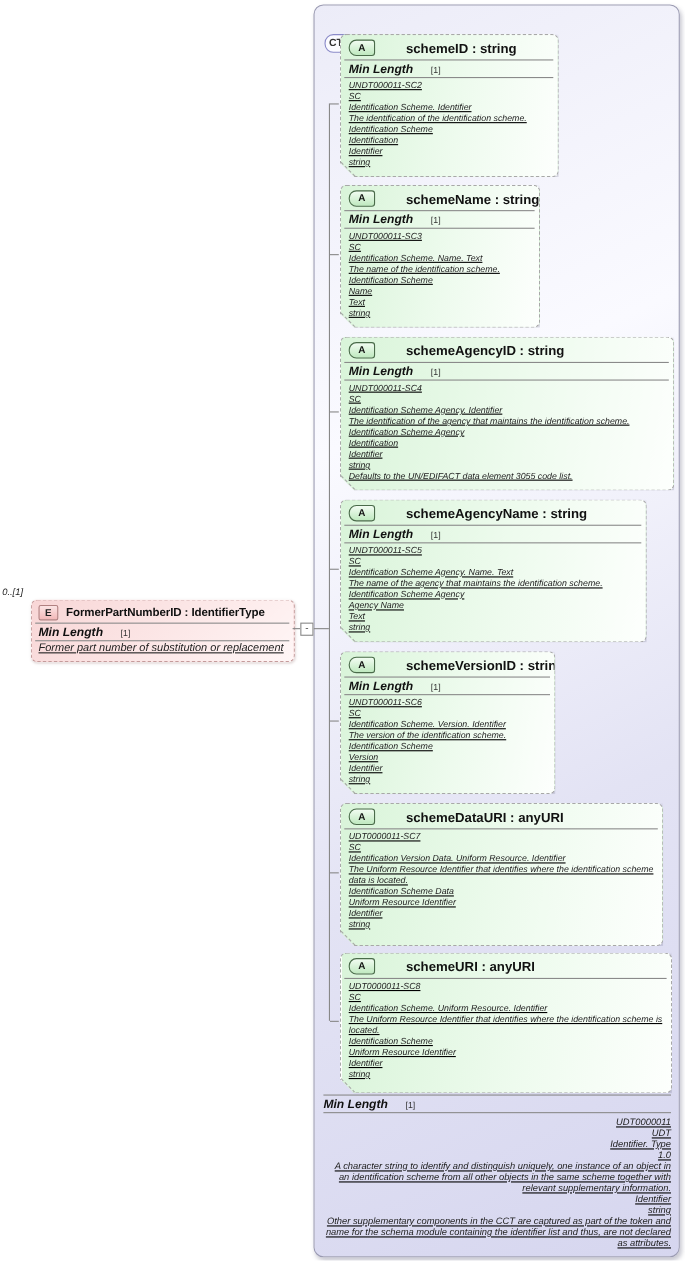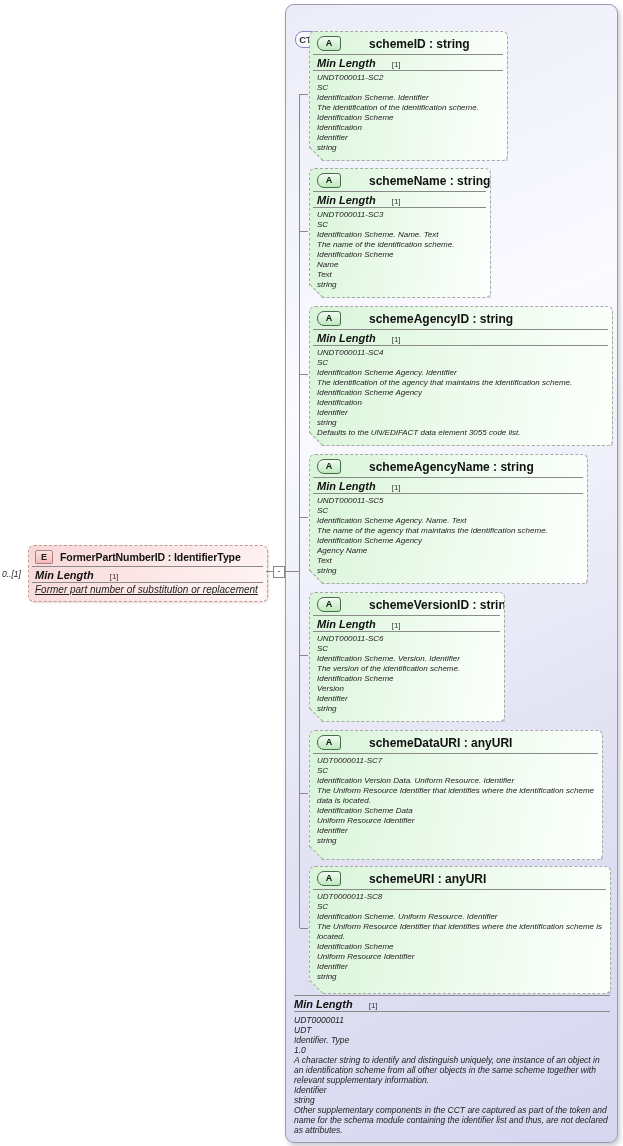--- a/index.html
+++ b/index.html
@@ -51,48 +51,48 @@
     flex:0 0 auto;width:22px;height:13px;border:1px solid #4a6b4a;border-radius:7px 3px 3px 7px;
     background:linear-gradient(#f2fcf2,#bfe9bf);
     font-size:9px;line-height:13px;font-weight:bold;color:#111;text-align:center;
   }
   .attr-title{font-size:12px;font-weight:bold;color:#111;white-space:nowrap;margin-left:19px;}
 
   .sep{height:0;border-top:1px solid #8a8a8a;margin:0 4px 0 3px;}
   .facet-row{display:flex;align-items:baseline;gap:16px;padding:2px 7px 1px;}
   .facet-label{font-size:11px;font-weight:bold;font-style:italic;color:#111;}
   .facet-value{font-size:8px;color:#333;}
-  .facts{padding:2px 4px 0 7px;}
+  .facts{padding:2px 4px 0 7px;text-decoration:underline;}
   .fact-line{font-size:8px;line-height:10px;font-style:italic;color:#222;}
 
   
   .ct-footer{position:absolute;left:8px;top:990px;width:316px;}
   .ct-footer .sep{margin:0;}
   .ct-footer .facet-row{padding:2px 0 1px;}
-  .ct-footer .facts{padding:3px 0 0;}
+  .ct-footer .facts{padding:3px 0 0;text-align:right;}
   .ct-footer .fact-line{font-size:8.5px;}
 
   
   .el-box{
     position:absolute;left:28px;top:545px;width:238px;height:55px;
     border:1px dashed #c49b9b;border-radius:6px;
     background:linear-gradient(135deg,#f8d6d6 0%,var(--element-fill,#fbe3e3) 40%,#fff6f6 100%);
     box-shadow:1px 1px 2px rgba(150,120,120,.25);
   }
   .el-header{display:flex;align-items:center;gap:7px;padding:4px 6px 2px;}
   .e-icon{
     flex:0 0 auto;width:16px;height:12px;border:1px solid #b08080;border-radius:2px;
     background:linear-gradient(#fbe4e4,#f3b8b8);
     font-size:9px;line-height:12px;font-weight:bold;color:#222;text-align:center;
   }
   .el-title{font-size:10.5px;font-weight:bold;color:#111;white-space:nowrap;letter-spacing:-.1px;}
   .el-box .facet-row{padding:2px 6px 1px;}
   .el-annotation{padding:2px 6px 0;font-size:10px;line-height:10px;font-style:italic;color:#222;text-decoration:underline;}
 
-  .cardinality{position:absolute;left:2px;top:569px;font-size:8.5px;font-style:italic;color:#222;}
+  .cardinality{position:absolute;left:2px;top:533px;font-size:8.5px;font-style:italic;color:#222;}
 
   
   .conn-h{position:absolute;height:0;border-top:1px solid var(--connector,#888);z-index:3;}
   .conn-v{position:absolute;width:0;border-left:1px solid var(--connector,#888);z-index:3;}
   .line1{left:266px;top:571px;width:7px;}
   .line2{left:285px;top:571px;width:14px;}
   .spine{left:299px;top:94px;height:834px;}
   .stub{left:300px;width:8px;}
   .stub.s1{top:94px;} .stub.s2{top:231px;} .stub.s3{top:374px;}
   .stub.s4{top:517px;} .stub.s5{top:655px;} .stub.s6{top:793px;} .stub.s7{top:928px;}

